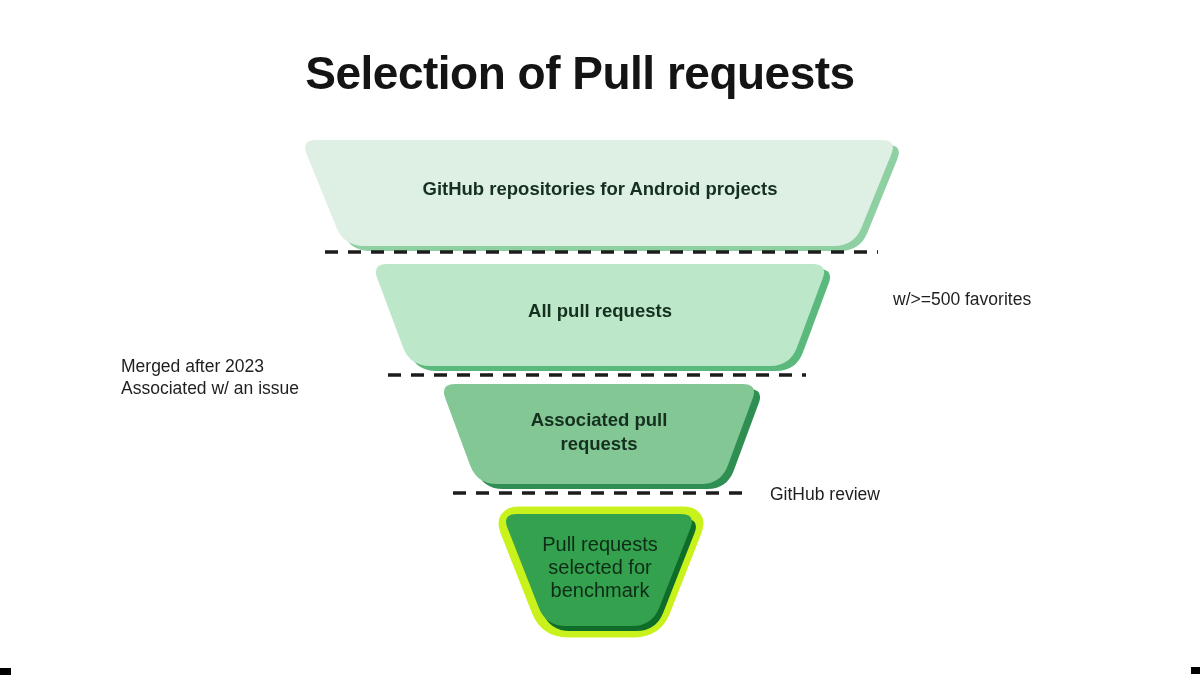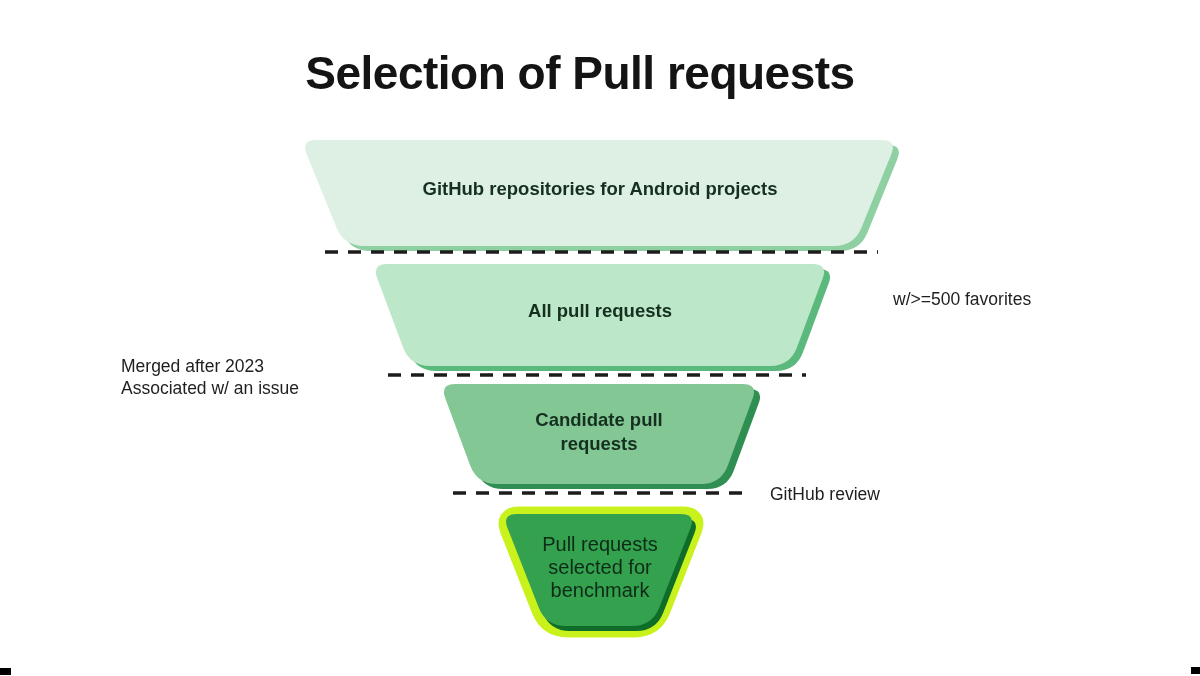--- a/index.html
+++ b/index.html
@@ -50,21 +50,21 @@
     <path id="L4-shadow" fill="#0f6d2a" d="M511.5,533.0Q506,519 521.0,519.0L685.0,519.0Q700,519 694.5,533.0L663.3,612.4Q656,631 636.0,631.0L570.0,631.0Q550,631 542.7,612.4Z"></path>
     <path id="L4-main" fill="#34a14e" d="M507.5,528.0Q502,514 517.0,514.0L681.0,514.0Q696,514 690.5,528.0L659.3,607.4Q652,626 632.0,626.0L566.0,626.0Q546,626 538.7,607.4Z"></path>
 
     <path d="M325,252 L878,252" fill="none" stroke-width="3.6" stroke-dasharray="13 10" stroke="#1c1c1c"></path>
     <path d="M388,375 L806,375" fill="none" stroke-width="3.6" stroke-dasharray="13 10" stroke="#1c1c1c"></path>
     <path d="M453,493 L747,493" fill="none" stroke-width="3.6" stroke-dasharray="13 10" stroke="#1c1c1c"></path>
   </svg>
 
   <div class="lvl-label lbl-2">All pull requests</div>
   <div class="lvl-label lbl-1">GitHub repositories for Android projects</div>
-  <div class="lvl-label lbl-3">Candidate pull requests</div>
+  <div class="lvl-label lbl-3">Associated pull requests</div>
   <div class="lvl-label lbl-4">Pull requests selected for benchmark</div>
 
   <div class="filter-label flt-1">w/&gt;=500 favorites</div>
   <div class="filter-label flt-2">Merged after 2023
 Associated w/ an issue</div>
   <div class="filter-label flt-3">GitHub review</div>
 
   <div class="corner-mark bl" style="background: rgb(0, 0, 0);"></div>
   <div class="corner-mark br" style="background: rgb(0, 0, 0);"></div>
 </div>

